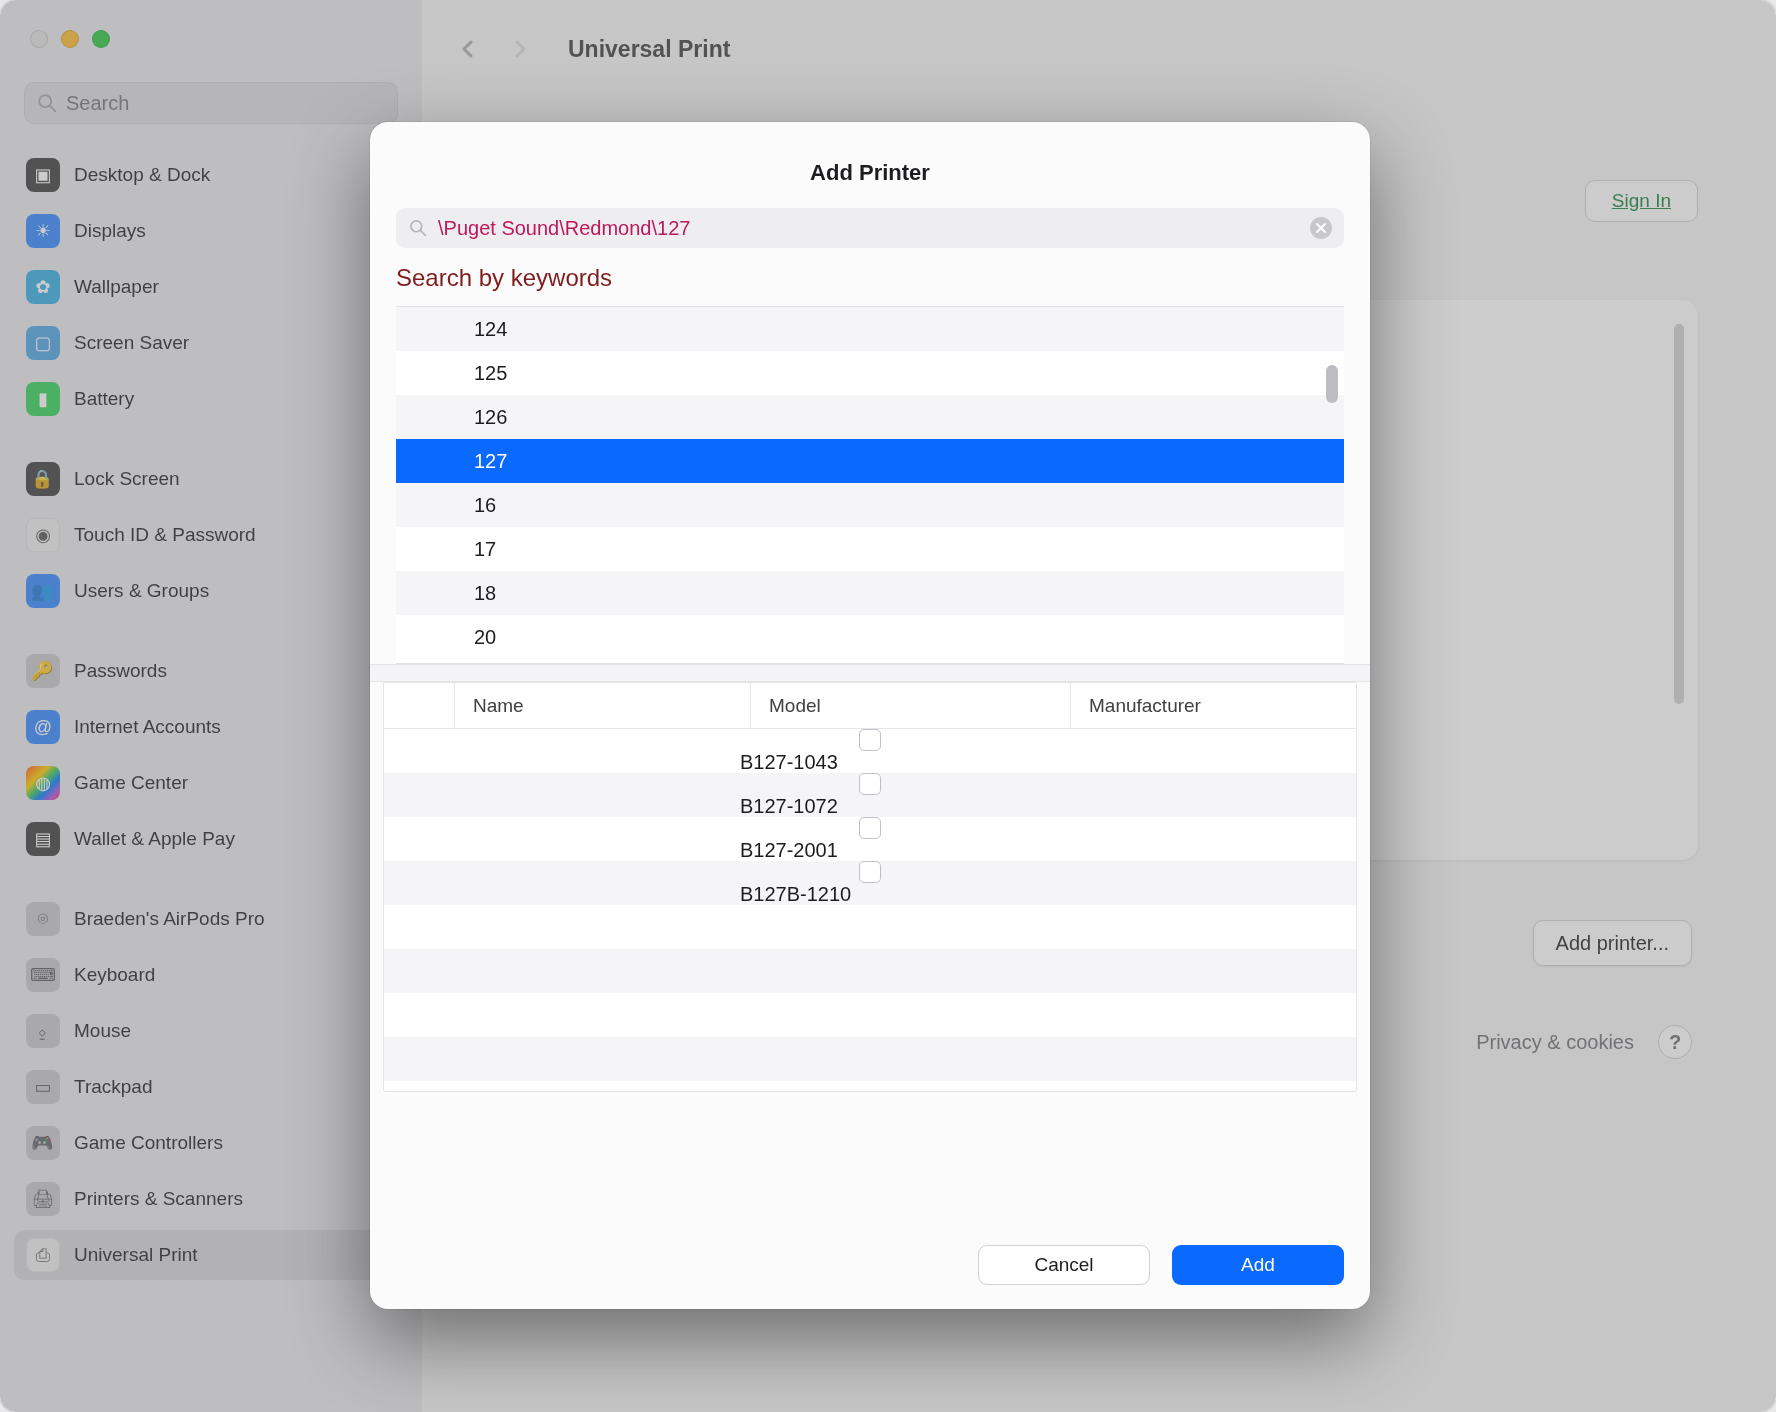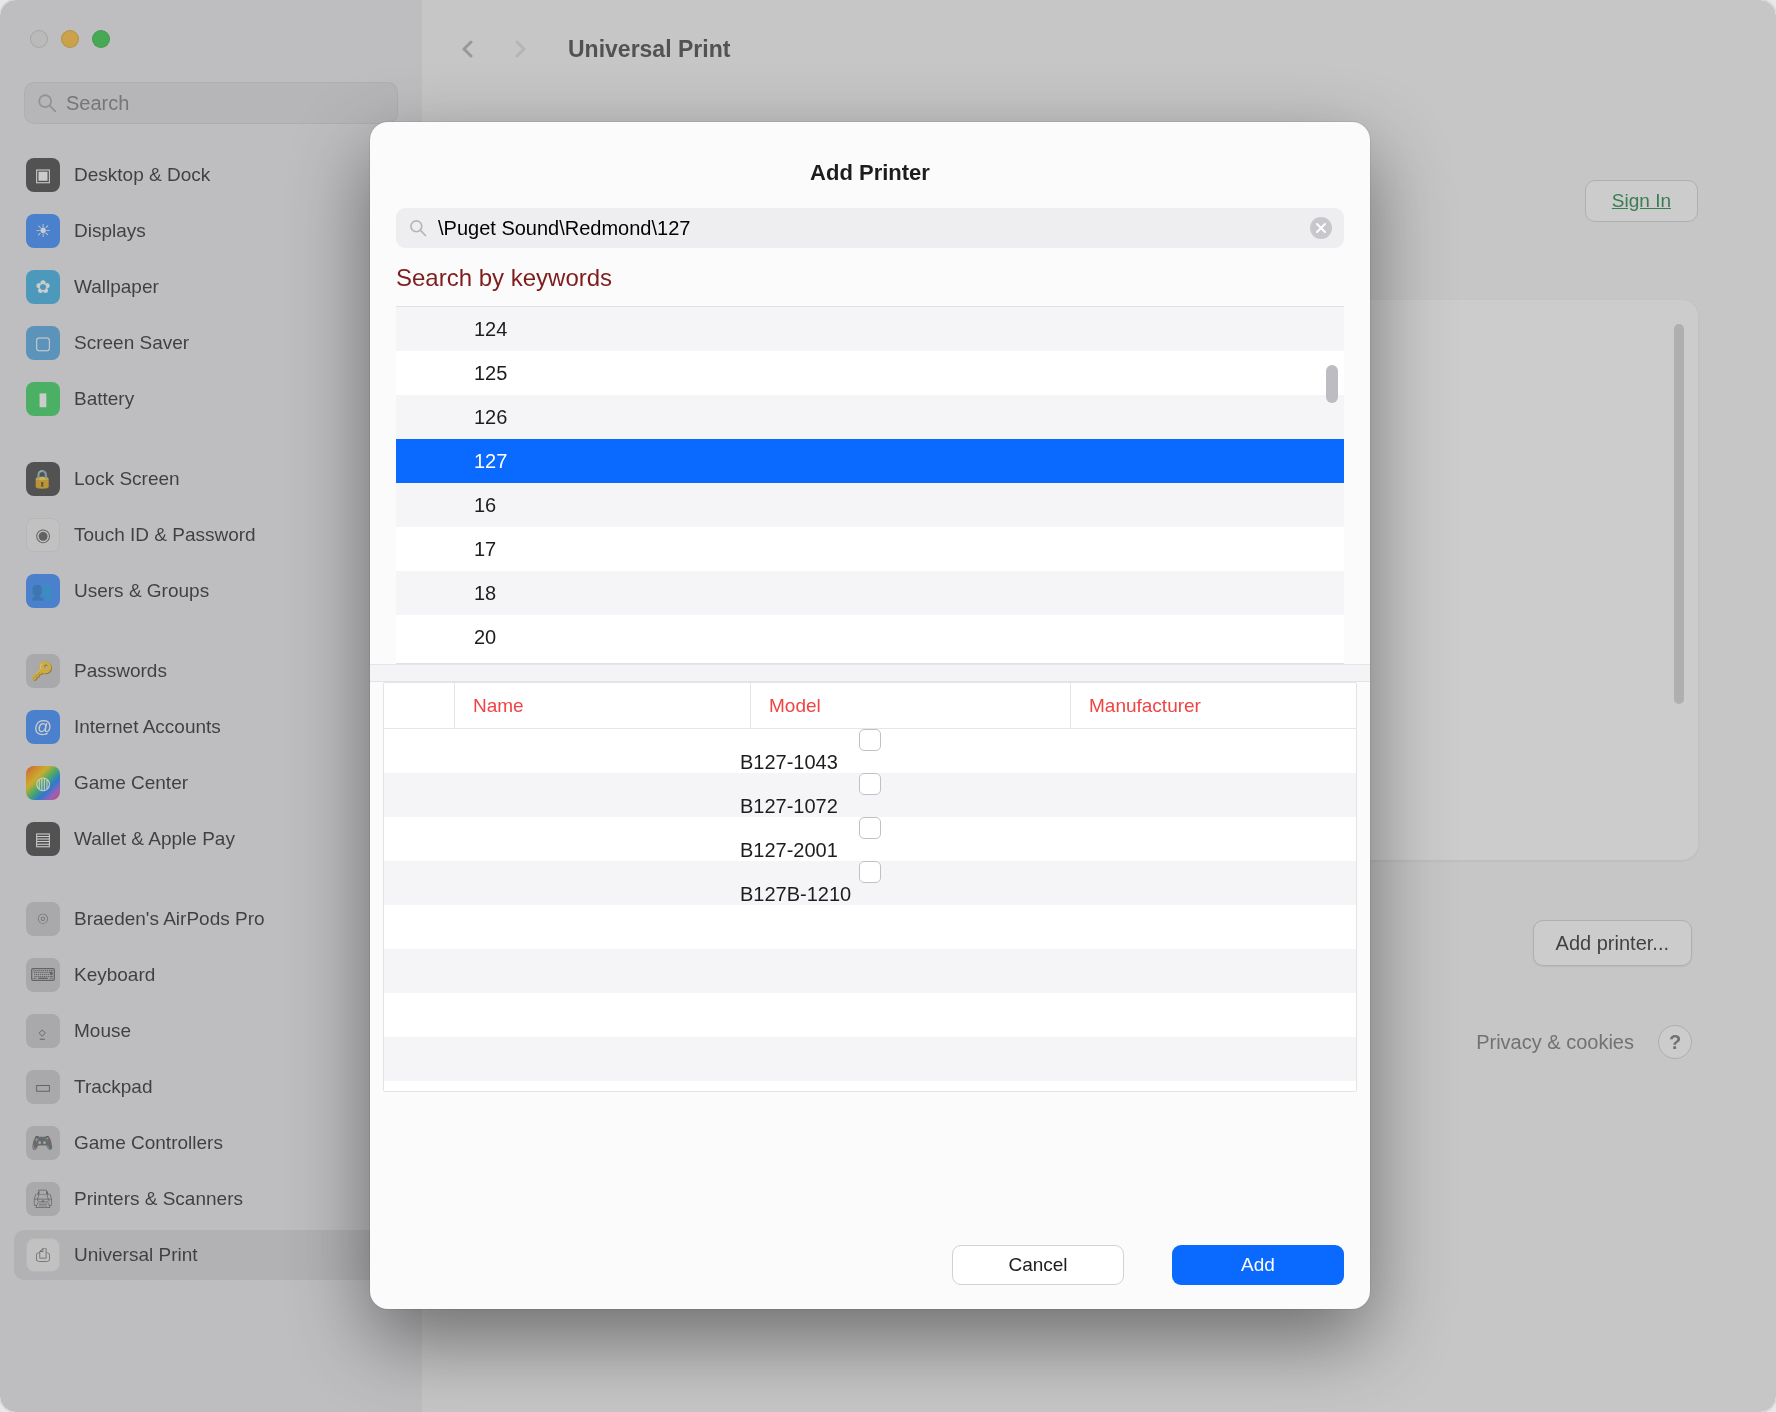--- a/index.html
+++ b/index.html
@@ -168,21 +168,21 @@
       margin: 22px 26px 0 26px;
       height: 40px;
       border-radius: 9px;
       background: #eeeef0;
       display:flex; align-items:center; padding: 0 12px;
       position: relative;
     }
     .m-search .mag { width: 20px; height:20px; opacity:0.55; margin-right:10px; }
     .m-search input {
       border:none; background:none; outline:none;
-      font-size: 20px; color:#000000; flex:1;
+      font-size: 20px; color:#be185d; flex:1;
     }
     .m-search .clear {
       width: 22px; height: 22px; border-radius: 50%;
       background: #c8c8cc;
       display:flex;align-items:center;justify-content:center;
       color:#fff; font-size:12px; cursor:pointer;
     }
     .link {
       color:#7f1d1d; font-size: 24px;
       margin: 16px 0 0 26px;
@@ -217,21 +217,21 @@
       margin: 0 13px 0 13px;
       height: 410px;
       background:#fff;
       border: 1px solid #e4e4e7; border-radius:2px;
       position:relative;
       overflow:hidden;
     }
     .pt-header {
       display:flex; height: 46px; align-items:center;
       border-bottom: 1px solid #e6e6e9;
-      font-size: 19px; color:#ef4444;
+      font-size: 19px; color:#404040;
     }
     .pt-header .col { padding-left: 18px; border-left:1px solid #e6e6e9; height:100%; display:flex; align-items:center; }
     .pt-header .col:first-child { border-left:none; }
     .col-check { width: 70px; }
     .col-name { width: 296px; }
     .col-man  { width: 286px; }
     .col-model{ flex:1; }
     .pt-row {
       display:flex; height:44px; align-items:center;
       font-size:20px;
@@ -253,21 +253,20 @@
       display:flex; justify-content:flex-end; align-items:center;
       gap: 22px; padding-right: 26px;
       border-top: 0px;
     }
     .btn {
       min-width: 172px; height: 40px;
       border-radius: 9px;
       font-size: 19px;
       display:flex;align-items:center;justify-content:center;
       cursor:pointer;
-      margin-left:26px;
     }
     .btn-secondary {
       background: #ffffff; border: 1px solid #d2d2d6; color:#1d1d1f;
     }
     .btn-primary {
       background: #0a69ff; color:#fff; border:none; font-weight:500;
     }
   </style>
 </head>
 <body>

